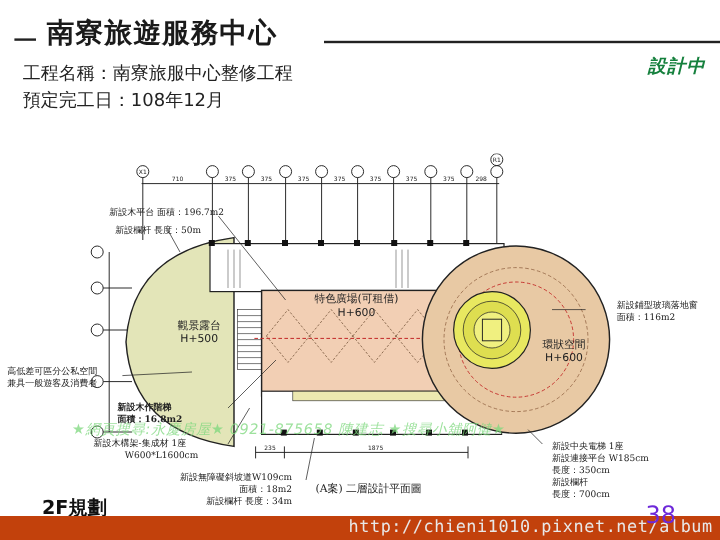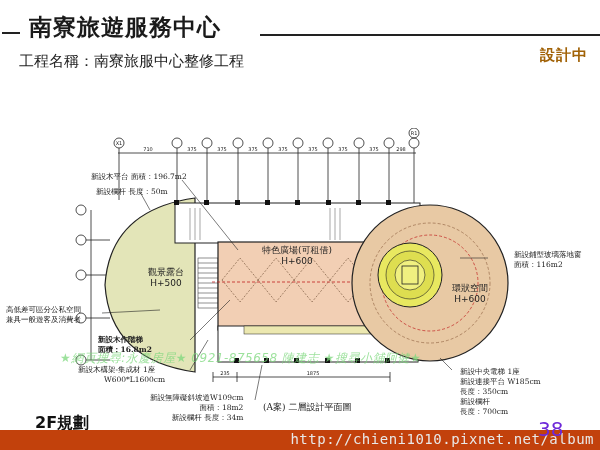--- a/index.html
+++ b/index.html
@@ -1,25 +1,25 @@
 <!DOCTYPE html>
 <html><head>
 <meta charset="utf-8">
 <style>
   * { margin:0; padding:0; box-sizing:border-box; }
   html, body { width:600px; height:450px; overflow:hidden; background:#ffffff; }
   body { position:relative; font-family:"DejaVu Sans", sans-serif; color:#111; }
 
-  .title-bar { position:absolute; left:2px; top:0; width:476px; height:40px;font-family:Liberation Mono, monospace; }
+  .title-bar { position:absolute; left:12px; top:0; width:476px; height:40px;font-family:Liberation Mono, monospace; }
   .title-line-left { position:absolute; left:0; top:32px; width:18px; height:2px; background:#222; }
   .title-line-right { position:absolute; left:258px; top:34px; width:342px; height:2px; background:#222; }
   .main-title { position:absolute; left:27px; top:12px; font-size:23px; font-weight:bold; color:#1a1a1a; letter-spacing:1px; white-space:nowrap; }
 
   .project-info { position:absolute; left:19px; top:50px; font-size:15px; line-height:22px; color:#222; }
-  .status-label { position:absolute; left:540px; top:46px; font-size:15px; font-weight:bold; color:#a16207; letter-spacing:1px; }
+  .status-label { position:absolute; left:540px; top:46px; font-size:15px; font-weight:bold; color:#15803d; letter-spacing:1px;font-style:italic; }
 
   .plan { position:absolute; left:0; top:128px; width:600px; height:292px; }
   .plan svg { position:absolute; left:0; top:0; }
 
   .note { position:absolute; font-family:"DejaVu Serif", serif; font-size:7.5px; line-height:10px; color:#222; white-space:nowrap; }
   .room-label { position:absolute; font-size:9px; line-height:11px; text-align:center; color:#222; white-space:nowrap; }
   .caption { position:absolute; left:263px; top:401px; font-family:"DejaVu Serif", serif; font-size:9px; color:#222; white-space:nowrap; }
   .watermark { position:absolute; left:60px; top:222px; font-size:12px; font-style:italic; color:#7dd87d; opacity:0.75; white-space:nowrap; letter-spacing:0.5px; }
 
   .section-label { position:absolute; left:35px; top:413px; font-size:16px; font-weight:bold; color:#111;text-align:right; }
@@ -32,20 +32,21 @@
 <body>
 
 <div class="title-bar">
   <div class="title-line-left"></div>
   <div class="main-title">南寮旅遊服務中心</div>
   <div class="title-line-right"></div>
 </div>
 
 <div class="project-info">
   <div>工程名稱：南寮旅服中心整修工程</div>
+  <div>預定完工日：108年12月</div>
 </div>
 <div class="status-label">設計中</div>
 
 <div class="plan">
   <svg width="600" height="292" viewBox="0 128 600 292">
 
     <line x1="118" y1="153" x2="416" y2="153" stroke="#222" stroke-width="0.8"></line>
     <g stroke="#222" stroke-width="0.8" fill="none">
       <circle cx="119" cy="143" r="5"></circle>
         <circle cx="177" cy="143" r="5"></circle>

